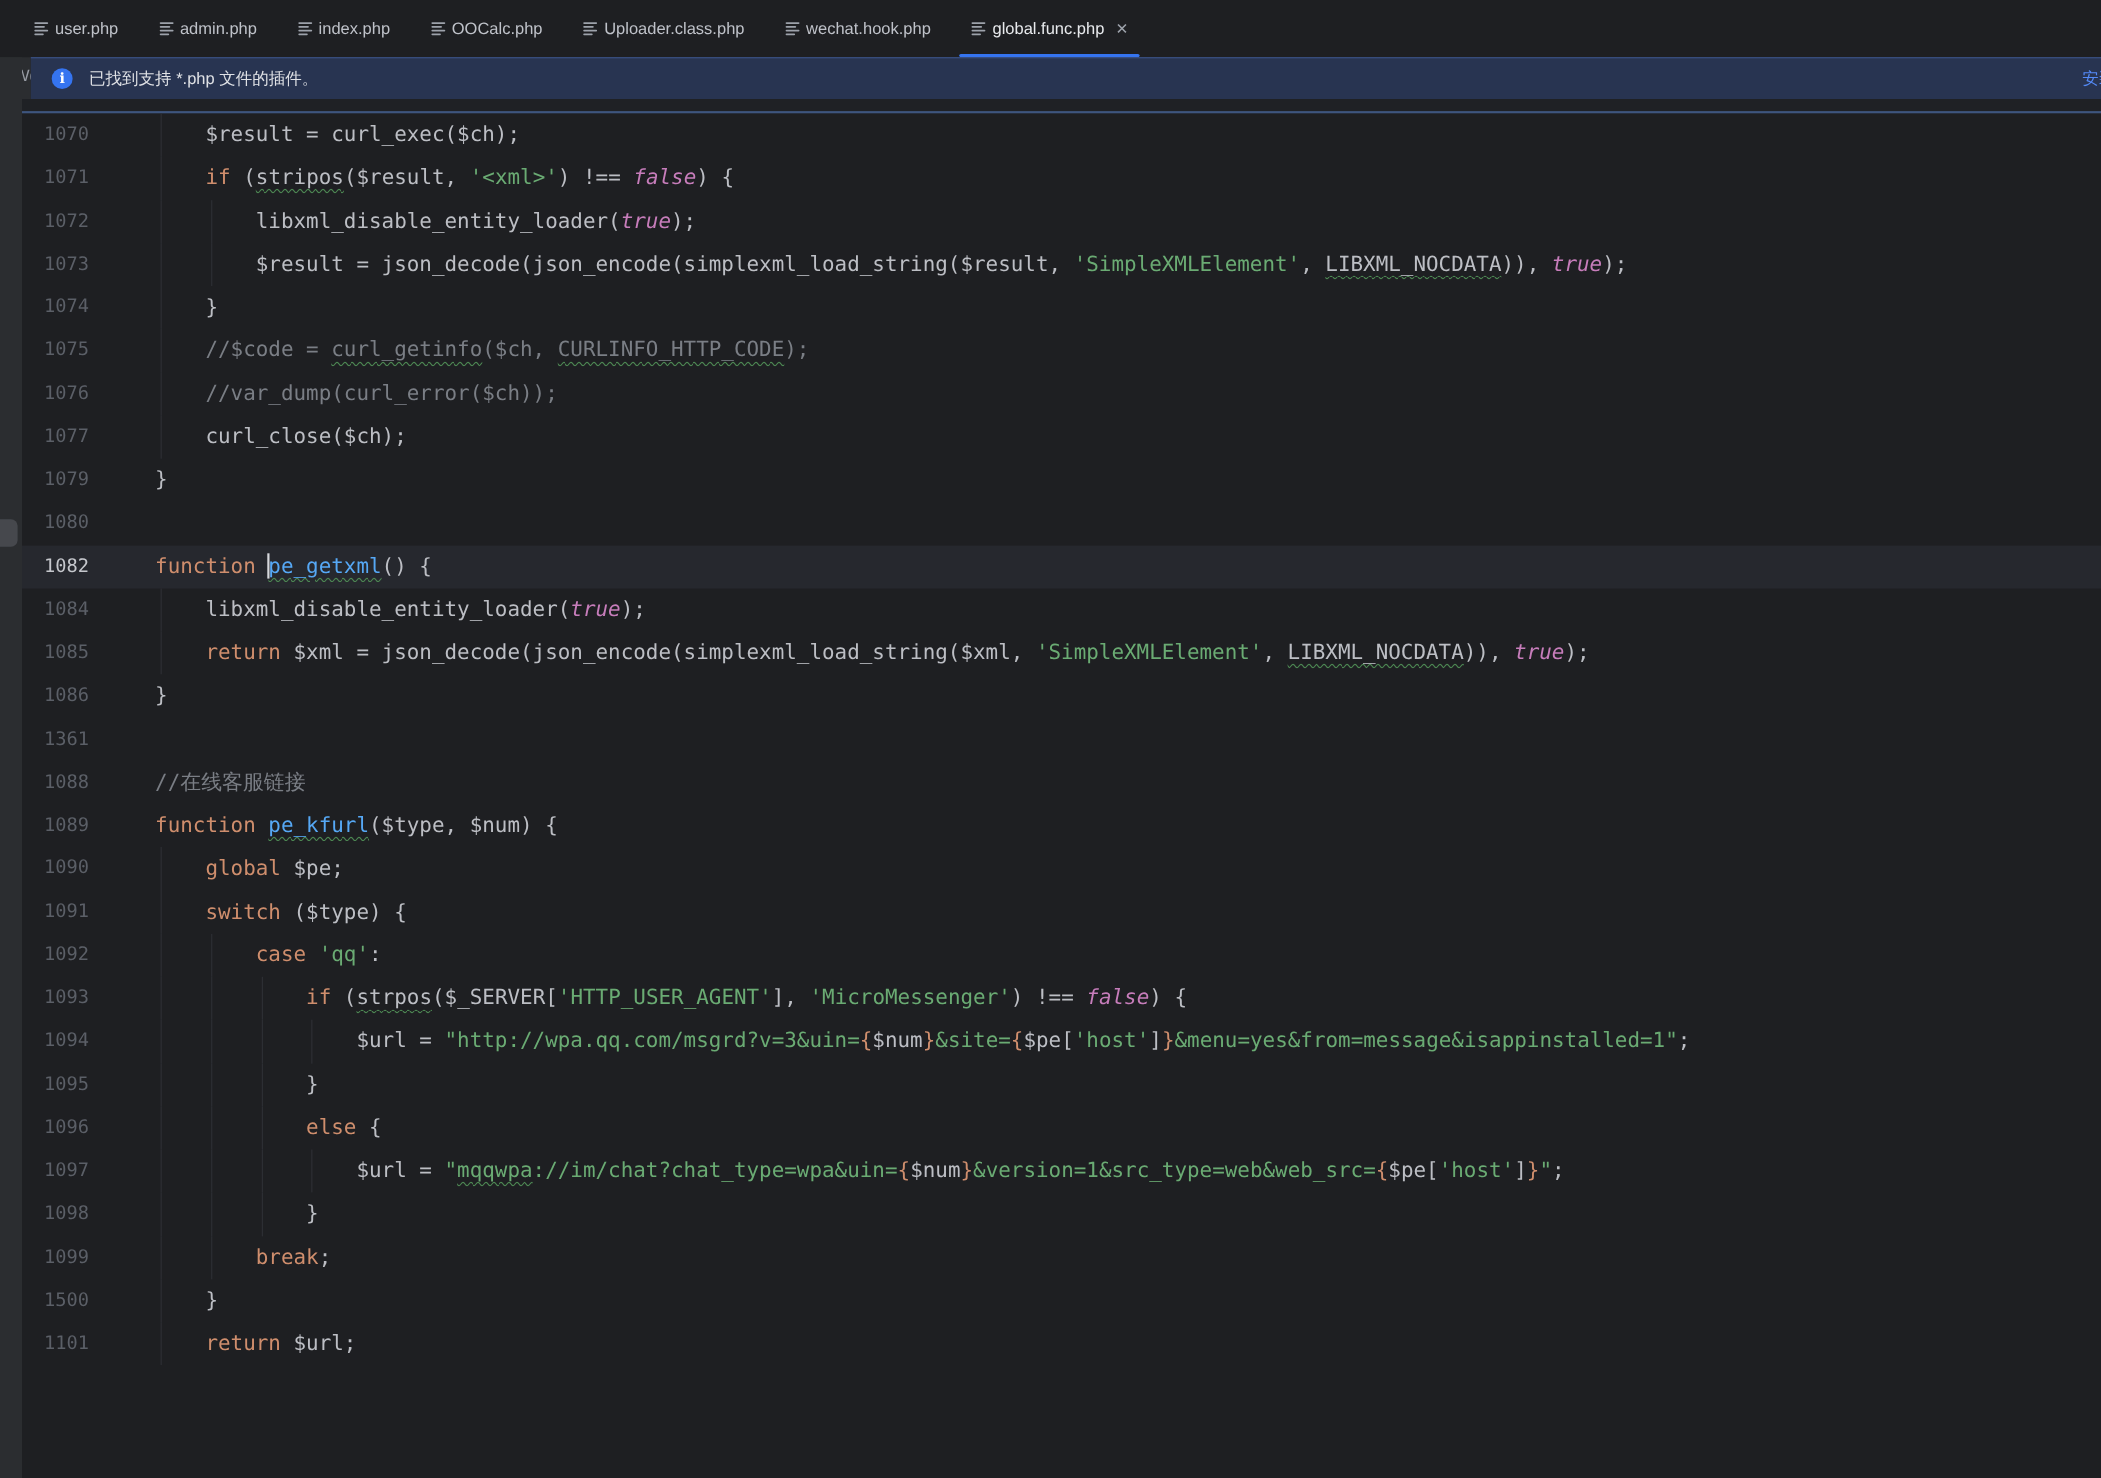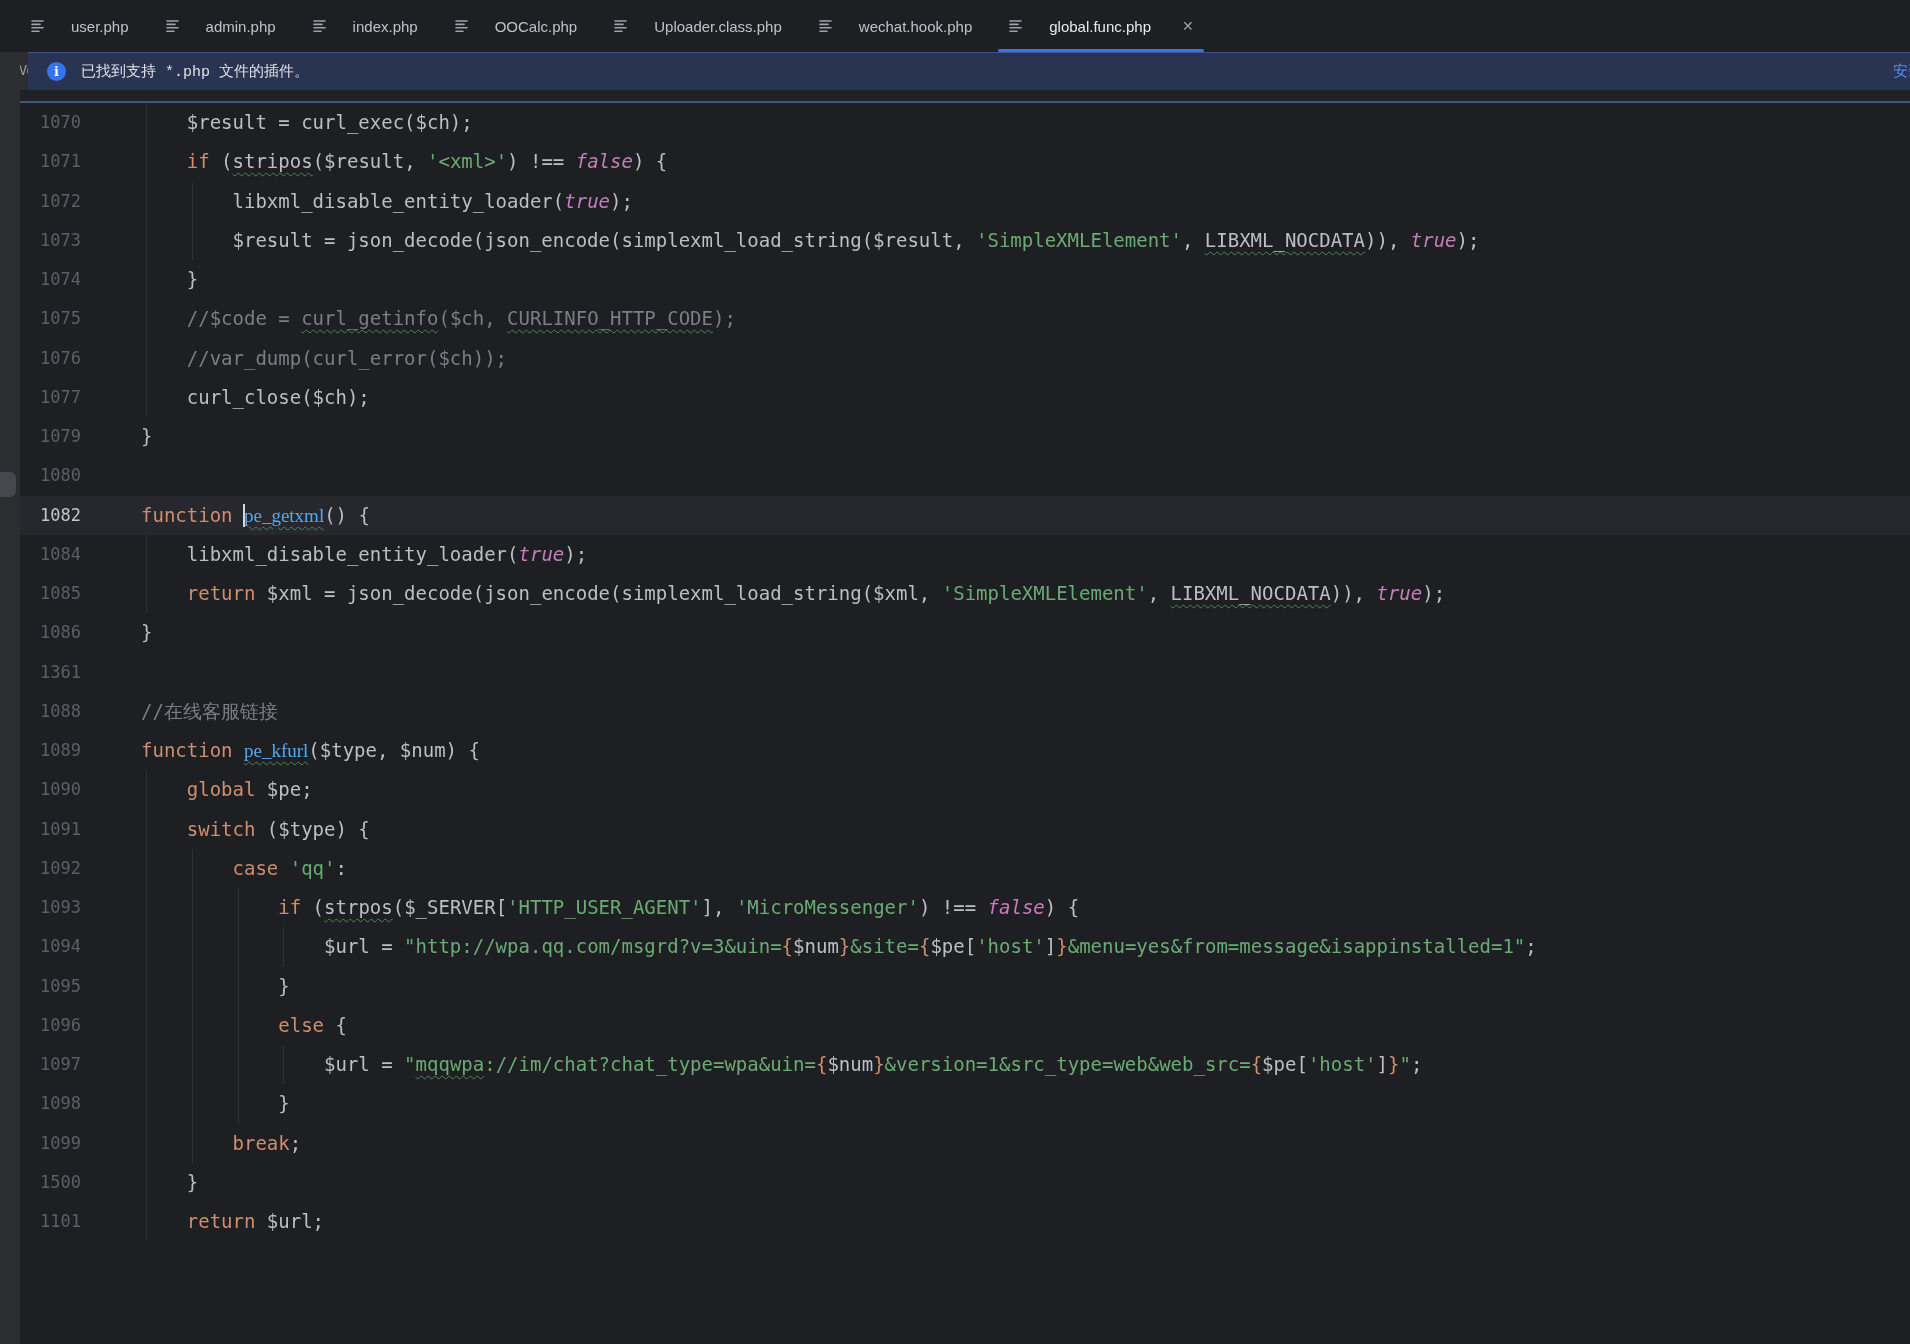--- a/index.html
+++ b/index.html
@@ -1,38 +1,38 @@
 <!DOCTYPE html>
 <html style="--accent: #3574f0; --code-default: #bcbec4; --code-keyword: #cf8e6d; --code-string: #6aab73; --code-comment: #7a7e85; --code-literal: #c77dbb; --code-funcdecl: #56a8f5;"><head>
 <meta charset="utf-8">
 <style>
   html,body{margin:0;padding:0;background:#1e1f22;}
   .app{position:relative;width:1910px;height:1344px;overflow:hidden;background:#1e1f22;
        font-family:"Liberation Sans",sans-serif;}
 
   
   .tabbar{height:52px;display:flex;align-items:stretch;padding-left:12px;background:#1e1f22;}
-  .tab{position:relative;display:flex;align-items:center;gap:25px;padding:0 18px;cursor:pointer;}
+  .tab{position:relative;display:flex;align-items:center;gap:4px;padding:0 18px;cursor:pointer;}
   .tab .tab-label{font-size:15px;color:#bfc2c9;white-space:nowrap;}
   .tab.active .tab-label{color:#e8eaed;}
   .tab .close{font-size:14px;color:#9da2ab;margin-left:6px;line-height:1;}
   .tab.active::after{content:"";position:absolute;left:8px;right:8px;bottom:0;height:3px;
        border-radius:2px;background:var(--accent,#3574f0);}
   .file-icon{flex:0 0 auto;display:block;}
 
   
   .banner-row{display:flex;height:38px;}
   .banner-left{width:28px;background:#2b2d30;position:relative;overflow:hidden;flex:0 0 auto;}
   .path-fragment{position:absolute;left:1px;top:9px;font-size:15px;color:#989ca4;white-space:nowrap;}
   .banner{flex:1;position:relative;overflow:hidden;background:#283451;border-top:1px solid #3c5488;
        display:flex;align-items:center;padding-left:19px;}
   .info-icon{width:19px;height:19px;border-radius:50%;background:var(--accent,#3574f0);color:#fff;
        font-size:13px;font-weight:bold;display:flex;align-items:center;justify-content:center;
        font-family:"DejaVu Serif",serif;flex:0 0 auto;}
-  .banner-msg{margin-left:15px;font-size:15px;color:#dfe1e5;font-family:Liberation Mono, monospace;}
+  .banner-msg{margin-left:15px;font-size:15px;color:#dfe1e5;}
   .banner-action{position:absolute;right:-13px;top:9px;font-size:15px;color:#548af7;cursor:pointer;white-space:nowrap;}
 
   
   .banner-gap{height:11px;background:#1f2125;border-bottom:2px solid #3e557e;margin-left:20px;}
 
   
   .left-strip{position:absolute;left:0;top:52px;bottom:0;width:20px;background:#2b2d30;z-index:20;}
   .strip-button{position:absolute;left:-7px;top:420px;width:23px;height:25px;border-radius:6px;background:#46484d;}
 
   
@@ -43,21 +43,21 @@
   .code-row.current .ln{color:#c5c7cc;}
   .fold-area{width:60px;flex:0 0 auto;}
   .code-text{flex:1;position:relative;}
   .guide{position:absolute;top:0;bottom:0;width:1px;background:#2e3036;}
 
   .seg-d{color:var(--code-default,#bcbec4);}
   .seg-k{color:var(--code-keyword,#cf8e6d);}
   .seg-s{color:var(--code-string,#6aab73);}
   .seg-c{color:var(--code-comment,#7a7e85);margin-top:12px;}
   .seg-b{color:var(--code-literal,#c77dbb);font-style:italic;}
-  .seg-f{color:var(--code-funcdecl,#56a8f5);font-family:Liberation Serif, serif;}
+  .seg-f{color:var(--code-funcdecl,#56a8f5);}
   .seg-v{color:var(--code-default,#bcbec4);}
   .seg-i{color:var(--code-keyword,#cf8e6d);}
   .wavy{text-decoration-line:underline;text-decoration-style:wavy;
         text-decoration-color:#4c8752;text-decoration-thickness:1px;text-underline-offset:4px;}
   .caret{display:inline-block;width:2px;height:23px;background:#d6d8dc;vertical-align:-5px;margin:0 -1px;}
   .bulb{display:inline-block;vertical-align:-3px;margin:0 1px;}
 </style>
 </head>
 <body>
 

